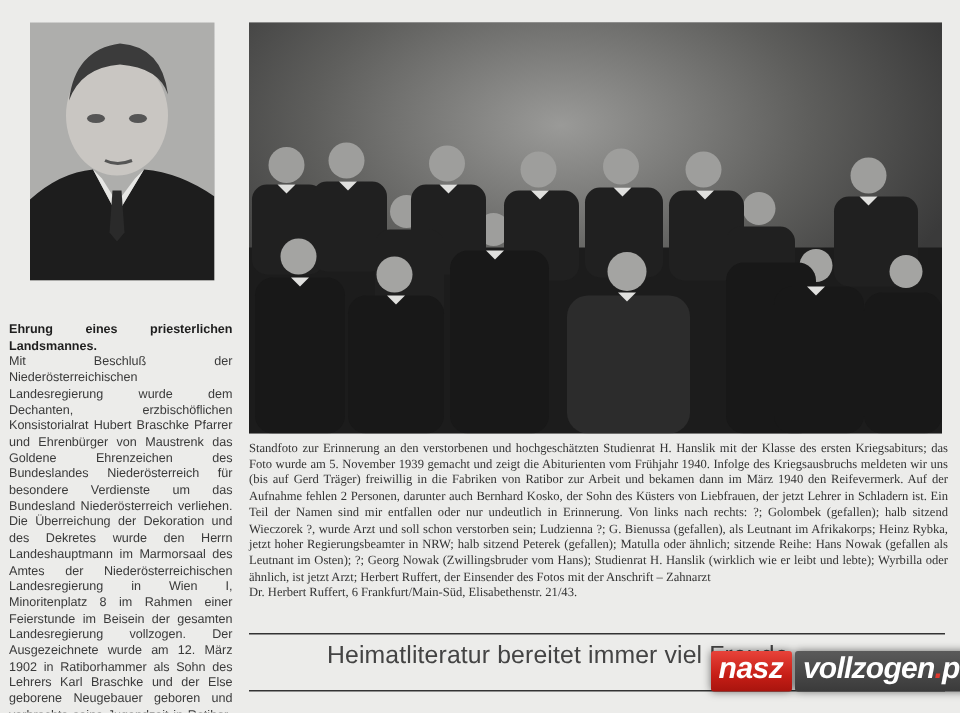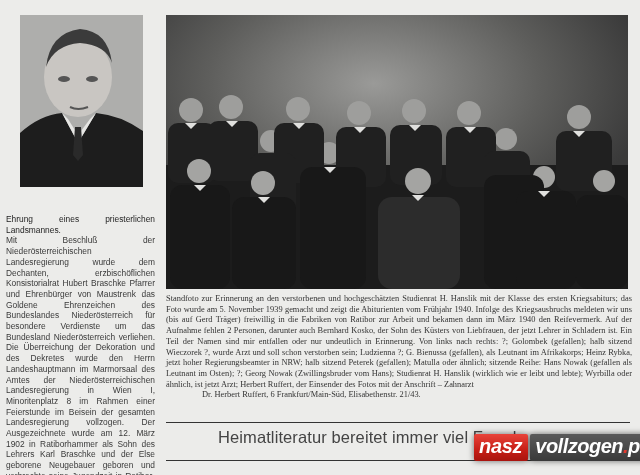--- a/index.html
+++ b/index.html
@@ -16,27 +16,27 @@
   }
   .portrait svg, .group-photo svg { display:block; }
   .group-photo {
     position:absolute; left:166px; top:15px; width:462px; height:274px;
     background:#3a3a3a; overflow:hidden;
   }
   .left-col {
     position:absolute; left:6px; top:214px; width:149px;
     font-size:8.4px; line-height:10.7px; text-align:justify;
   }
-  .left-col .heading { font-weight:normal; color:#1e1e1e; }
+  .left-col .heading { font-weight:bold; color:#1e1e1e; }
   .left-col .body { color:#3a3a3a; }
   .caption {
     position:absolute; left:166px; top:294px; width:466px;
     font-size:8.4px; line-height:10.7px; color:#333; text-align:justify;font-family:Liberation Serif, serif;
   }
-  .caption .addr { display:block; text-align:left;margin-left:36px; }
+  .caption .addr { display:block; text-align:left; }
   .rule { position:absolute; left:166px; width:464px; height:1px; background:#333; }
   .rule.top { top:422px; }
   .rule.bottom { top:460px; }
   .footer-heading {
     position:absolute; left:218px; top:428px;
     font-size:16.5px; color:#444; letter-spacing:0.1px; white-space:nowrap;
   }
   .watermark {
     position:absolute; left:474px; top:432px; height:30px; display:flex; align-items:center;
     font-family:"Liberation Sans", sans-serif; font-weight:bold; font-style:italic;

